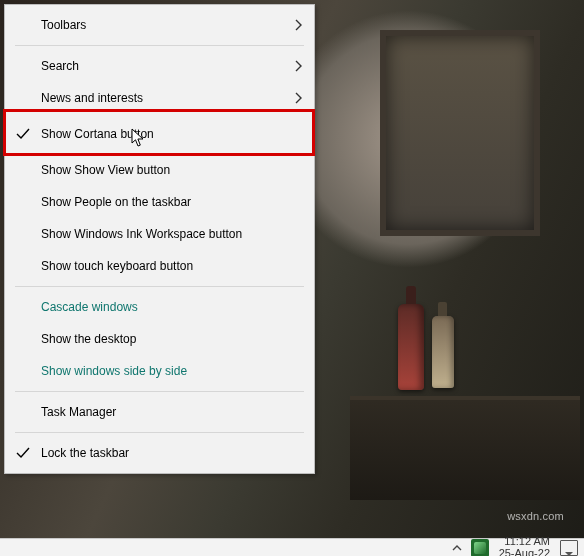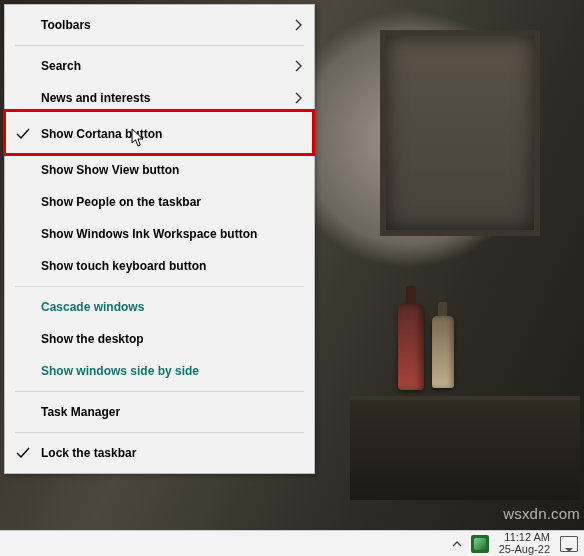--- a/index.html
+++ b/index.html
@@ -12,33 +12,32 @@
       radial-gradient(circle at 70% 25%, #a3978b 0%, #6b655c 18%, rgba(0,0,0,0) 22%),
       linear-gradient(115deg, #2b241e 0%, #3a342c 20%, #4c463c 40%, #3b3a31 55%, #2e2c24 70%, #1d1c17 100%);
   }
   
   .bottle1 { position: absolute; left: 398px; top: 304px; width: 26px; height: 86px; background: linear-gradient(#5c2b26,#a8433a); border-radius: 6px 6px 4px 4px; box-shadow: inset -4px 0 6px rgba(0,0,0,.4), 0 2px 4px rgba(0,0,0,.5);}
   .bottle1::before{content:"";position:absolute;left:8px;top:-18px;width:10px;height:18px;background:#3a1f1b;border-radius:3px 3px 0 0;}
   .bottle2 { position: absolute; left: 432px; top: 316px; width: 22px; height: 72px; background: linear-gradient(#7a6a55,#c0b08e); border-radius: 5px 5px 3px 3px; box-shadow: inset -3px 0 5px rgba(0,0,0,.3), 0 2px 4px rgba(0,0,0,.5);}
   .bottle2::before{content:"";position:absolute;left:6px;top:-14px;width:9px;height:14px;background:#4a4133;border-radius:2px 2px 0 0;}
   .frame1 { position:absolute; left:380px; top:30px; width:160px; height:206px; border:6px solid #3d362e; background:linear-gradient(#5a5244,#46413a); box-shadow: inset 0 0 20px rgba(0,0,0,.6);}
   .shelf { position:absolute; left:350px; top:396px; width:230px; height:104px; background: linear-gradient(#2f2a22, #1d1a15); border-top:4px solid #3b342a;}
-  .watermark { position:absolute; right:4px; bottom:34px; font-size:15px; color:rgba(255,255,255,0.65); letter-spacing:.2px;margin-top:16px;}
+  .watermark { position:absolute; right:20px; bottom:34px; font-size:11px; color:rgba(255,255,255,0.65); letter-spacing:.2px;margin-top:16px;}
 
   
   .context-menu {
     position: absolute;
     left: 4px;
     top: 4px;
     width: 311px;
     background: #f2f2f2;
     border: 1px solid #bdbdbd;
     box-shadow: 2px 2px 4px rgba(0,0,0,.25);
     padding: 4px 0;
-    font-weight: bold;
   }
   .menu-item {
     position: relative;
     height: 32px;
     display: flex;
     align-items: center;
     padding: 0 14px 0 36px;
     color: #000;
   }
   .menu-item.disabled { color: #0f766e; }
@@ -77,21 +76,21 @@
     left: 131px;
     top: 128px;
     width: 14px; height: 20px;
     pointer-events: none;
   }
 
   
   .taskbar {
     position: absolute;
     left: 0; bottom: 0;
-    width: 584px; height: 26px;
+    width: 584px; height: 18px;
     background: #f3f3f3;
     border-top: 1px solid #c9c9c9;
     display:flex;
     align-items:center;
   }
   .tray {
     margin-left:auto;
     display:flex;
     align-items:center;
     gap:8px;

